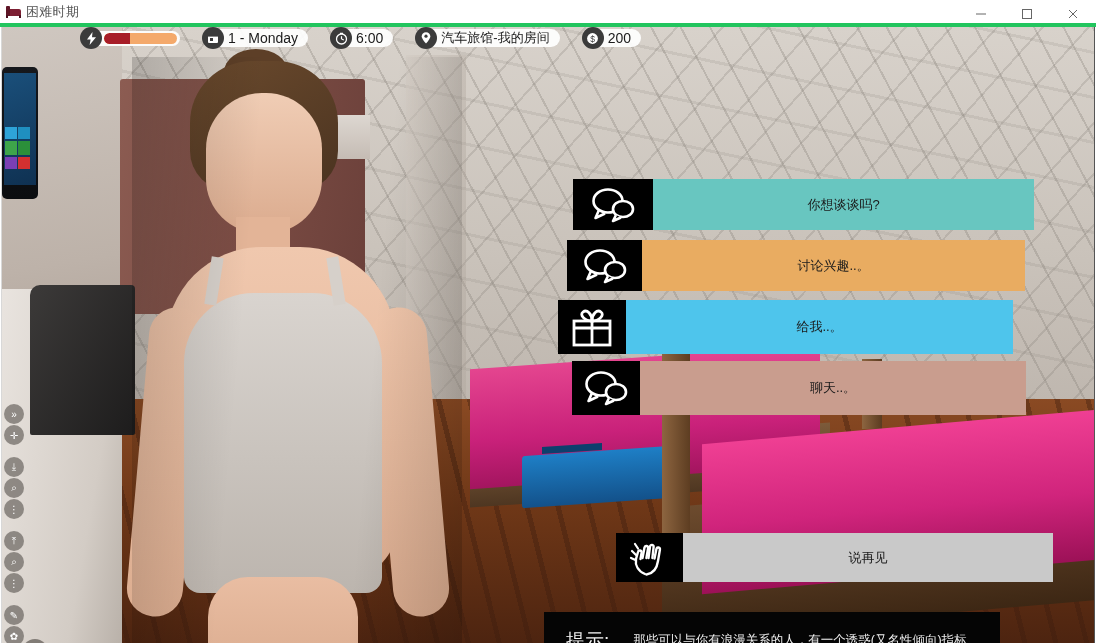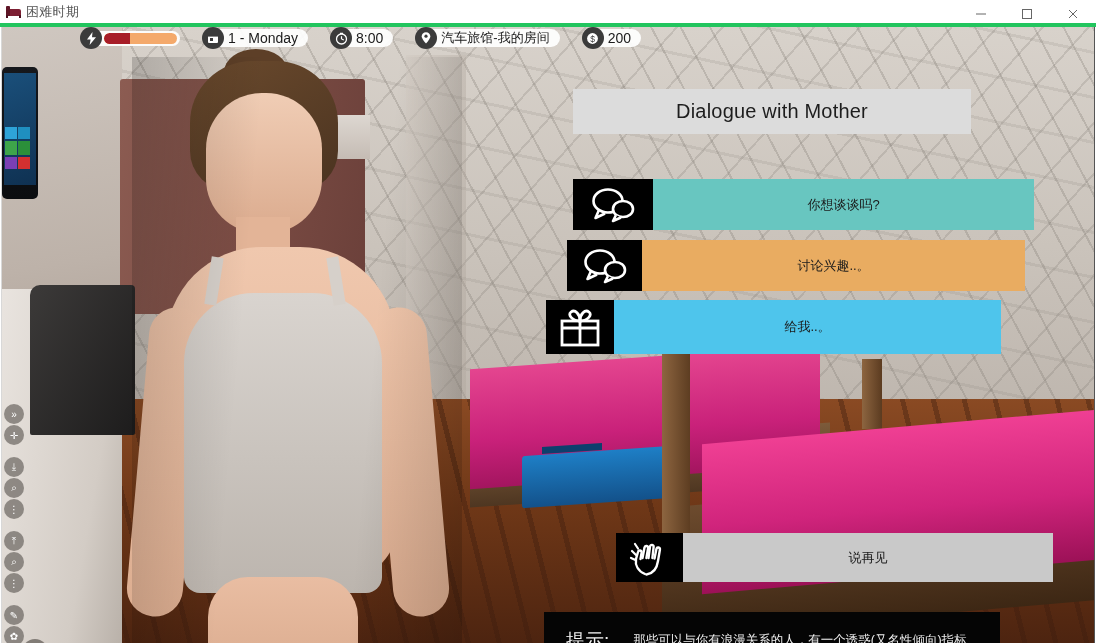--- a/index.html
+++ b/index.html
@@ -187,21 +187,21 @@
   }
   .opt .lbl {
     flex:1; display:flex; align-items:center; justify-content:center;
     font-size:13px; color:#1a1a1a; white-space:nowrap;
   }
 
   #opt0 { left:571px; top:152px; width:461px; height:51px; }
   #opt0 .ico { width:80px; }
   #opt1 { left:565px; top:213px; width:458px; height:51px; }
   #opt1 .ico { width:75px; }
-  #opt2 { left:544px; top:273px; width:455px; height:54px; }
+  #opt2 { left:556px; top:273px; width:455px; height:54px; }
   #opt2 .ico { width:68px; }
   #opt3 { left:570px; top:334px; width:454px; height:54px; }
   #opt3 .ico { width:68px; }
 
   #bye { position:absolute; left:614px; top:506px; width:437px; height:49px; display:flex; }
   #bye .ico { width:67px; background:#000; display:flex; align-items:center; justify-content:center; flex:none; }
   #bye .lbl { flex:1; background:#c9c9c9; display:flex; align-items:center; justify-content:center; font-size:13px; color:#1a1a1a; }
 
   #tip {
     position:absolute; left:542px; top:585px; width:456px; height:57px;
@@ -320,21 +320,21 @@
 
       <div class="hud-chip" style="pointer-events:auto;">
         <div class="chip-ico">
           <svg class="icon-svg" width="13" height="13" viewBox="0 0 13 13">
             <circle cx="6.5" cy="7" r="5" fill="none" stroke="#fff" stroke-width="1.3"></circle>
             <line x1="6.5" y1="7" x2="6.5" y2="4.2" stroke="#fff" stroke-width="1.2"></line>
             <line x1="6.5" y1="7" x2="8.8" y2="8" stroke="#fff" stroke-width="1.2"></line>
             <line x1="5" y1="1.4" x2="8" y2="1.4" stroke="#fff" stroke-width="1.3"></line>
           </svg>
         </div>
-        <div class="chip-pill">8:00</div>
+        <div class="chip-pill">6:00</div>
       </div>
 
       <div class="hud-chip" style="pointer-events:auto;">
         <div class="chip-ico">
           <svg class="icon-svg" width="12" height="14" viewBox="0 0 12 14">
             <path d="M6 1.2 C8.6 1.2 10.3 3.1 10.3 5.3 C10.3 8.2 6 12.6 6 12.6 C6 12.6 1.7 8.2 1.7 5.3 C1.7 3.1 3.4 1.2 6 1.2 Z" fill="#fff"></path>
             <circle cx="6" cy="5.2" r="1.6" fill="#3b3b3b"></circle>
           </svg>
         </div>
         <div class="chip-pill cn">汽车旅馆-我的房间</div>
@@ -385,21 +385,20 @@
         </div>
       <div class="rail-btn">
           <span>✿</span>
         </div>
     </div>
 
     <div id="scroll-down">
       
     </div>
 
-    <div id="dlg-title" style="background: rgb(220, 220, 220);">Dialogue with Mother</div>
 
     <div class="opt" id="opt0">
       <div class="ico">
         <svg class="icon-svg" width="50" height="38" viewBox="0 0 50 38">
           <ellipse cx="20" cy="15" rx="14.5" ry="11.5" fill="none" stroke="#fff" stroke-width="2.6"></ellipse>
           <path d="M11 24 L7.5 32 L17 27.5" fill="none" stroke="#fff" stroke-width="2.6" stroke-linejoin="round"></path>
           <ellipse cx="35" cy="23" rx="10" ry="8" fill="#000" stroke="#fff" stroke-width="2.6"></ellipse>
           <path d="M28 29 L25 35 L33 31.5" fill="#000" stroke="#fff" stroke-width="2.6" stroke-linejoin="round"></path>
         </svg>
       </div>
@@ -424,20 +423,31 @@
           <rect x="4" y="15" width="36" height="24" fill="none" stroke="#fff" stroke-width="2.8"></rect>
           <line x1="4" y1="22" x2="40" y2="22" stroke="#fff" stroke-width="2.8"></line>
           <line x1="22" y1="15" x2="22" y2="39" stroke="#fff" stroke-width="2.8"></line>
           <path d="M22 15 C22 8 17 3 13 6 C9 9 15 15 22 15 Z" fill="none" stroke="#fff" stroke-width="2.8"></path>
           <path d="M22 15 C22 8 27 3 31 6 C35 9 29 15 22 15 Z" fill="none" stroke="#fff" stroke-width="2.8"></path>
         </svg>
       </div>
       <div class="lbl" style="background: rgb(78, 197, 236);">给我..。</div>
     </div>
 
+    <div class="opt" id="opt3">
+      <div class="ico">
+        <svg class="icon-svg" width="50" height="40" viewBox="0 0 50 40">
+          <ellipse cx="20" cy="16" rx="14.5" ry="11.5" fill="none" stroke="#fff" stroke-width="2.6"></ellipse>
+          <path d="M11 25 L7.5 33 L17 28.5" fill="none" stroke="#fff" stroke-width="2.6" stroke-linejoin="round"></path>
+          <ellipse cx="35" cy="24" rx="10" ry="8" fill="#000" stroke="#fff" stroke-width="2.6"></ellipse>
+          <path d="M28 30 L25 36 L33 32.5" fill="#000" stroke="#fff" stroke-width="2.6" stroke-linejoin="round"></path>
+        </svg>
+      </div>
+      <div class="lbl" style="background: rgb(201, 157, 142);">聊天..。</div>
+    </div>
 
     <div id="bye">
       <div class="ico">
         <svg class="icon-svg" width="42" height="40" viewBox="0 0 42 40">
           <path d="M16 36 C9 33 6 27 7 21 L9 14 C9.5 11.6 13 12.3 12.6 14.6 L11.5 21" fill="none" stroke="#fff" stroke-width="2.4" stroke-linecap="round"></path>
           <path d="M13.5 20 L15.5 9.5 C16 7 19.5 7.7 19.1 10.1 L17.4 20" fill="none" stroke="#fff" stroke-width="2.4" stroke-linecap="round"></path>
           <path d="M19.5 20 L21 8.5 C21.4 6 25 6.6 24.6 9.1 L23.4 20" fill="none" stroke="#fff" stroke-width="2.4" stroke-linecap="round"></path>
           <path d="M25.5 20.5 L27.4 11 C27.9 8.6 31.3 9.3 30.9 11.7 L29 23 C28 30 24 35.5 17.5 36.5" fill="none" stroke="#fff" stroke-width="2.4" stroke-linecap="round"></path>
           <line x1="3" y1="13" x2="7" y2="17" stroke="#fff" stroke-width="2.2" stroke-linecap="round"></line>
           <line x1="2" y1="20" x2="6.5" y2="22" stroke="#fff" stroke-width="2.2" stroke-linecap="round"></line>

